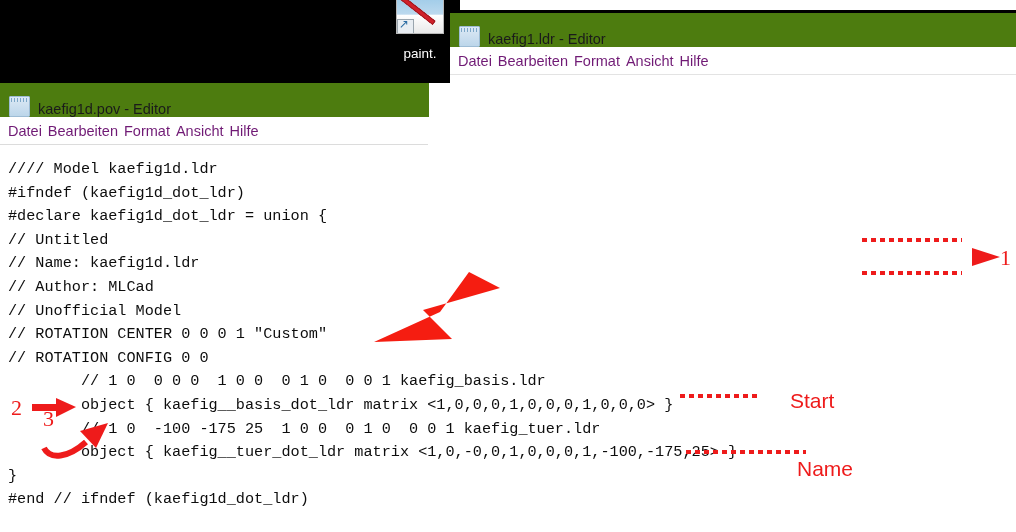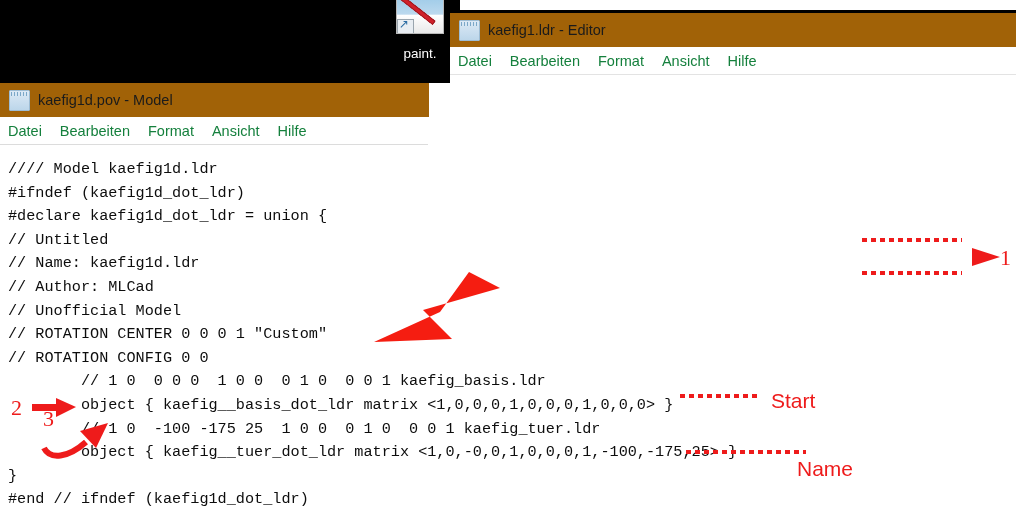--- a/index.html
+++ b/index.html
@@ -51,36 +51,36 @@
     content:"\2197";position:absolute;left:1px;top:-3px;
     font-size:12px;color:#2b6ca3;font-family:"DejaVu Sans",sans-serif;
   }
   #paint-label{
     color:#ffffff;font-size:13.5px;line-height:16px;margin-top:12px;
     text-shadow:0 0 2px #000;
   }
   
   .np-window{position:absolute;background:#ffffff;}
   .np-titlebar{
-    height:34px;display:flex;align-items:center;padding-left:9px;
-    background:#a16207;
+    height:34px;display:flex;align-items:flex-end;padding-left:9px;
+    background:#4d7c0f;
   }
   .np-icon{
     width:19px;height:19px;margin-right:8px;flex:0 0 auto;position:relative;
     background:linear-gradient(#dce9f5,#bcd6ea);
     border:1px solid #9dbcd4;border-radius:1px;
   }
   .np-icon:before{
     content:"";position:absolute;left:1px;top:1px;right:1px;height:4px;
     background:repeating-linear-gradient(to right,#7ba7c7 0 1px,transparent 1px 3px);
   }
   .np-title{font-size:14.5px;color:#1b1b1b;white-space:nowrap;}
   .np-menubar{
-    height:27px;display:flex;align-items:center;gap:18px;padding-left:8px;
-    font-size:14.5px;color:#15803d;border-bottom:1px solid #e3e3e3;
+    height:27px;display:flex;align-items:center;gap:6px;padding-left:8px;
+    font-size:14.5px;color:#701a75;border-bottom:1px solid #e3e3e3;
   }
   .np-menubar span{cursor:default;white-space:nowrap;}
   .np-text{
     font-family:Liberation Mono, monospace;
     font-size:15.2px;line-height:23.6px;color:#0d0d0d;
     white-space:pre;padding:6px 0 0 8px;
   }
   
   #win-ldr{
     left:444px;top:10px;width:572px;height:312px;
@@ -134,21 +134,21 @@
     <span>Format</span>
     <span>Ansicht</span>
     <span>Hilfe</span>
   </div>
   <div class="np-text"><div>0 Untitled</div><div>0 Name: kaefig1d.ldr</div><div>0 Author: MLCad</div><div>0 Unofficial Model</div><div>0 ROTATION CENTER 0 0 0 1 "Custom"</div><div>0 ROTATION CONFIG 0 0</div><div>1 0 0 0 0 1 0 0 0 1 0 0 0 1 kaefig_basis.ldr</div><div>1 9 -100 25 0 0 0 1 0 -1 0 1 0 0 MT_a95e.dat</div><div>1 0 -100 -175 25  1 0 0 0 1 0 0 0 1 kaefig_tuer.ldr</div></div>
 </div>
 
 <div class="np-window" id="win-pov">
   <div class="np-titlebar">
     <div class="np-icon"></div>
-    <div class="np-title">kaefig1d.pov - Model</div>
+    <div class="np-title">kaefig1d.pov - Editor</div>
   </div>
   <div class="np-menubar">
     <span>Datei</span>
     <span>Bearbeiten</span>
     <span>Format</span>
     <span>Ansicht</span>
     <span>Hilfe</span>
   </div>
   <div class="np-text" style="padding-top:13px;"><div>//// Model kaefig1d.ldr</div><div>#ifndef (kaefig1d_dot_ldr)</div><div>#declare kaefig1d_dot_ldr = union {</div><div>// Untitled</div><div>// Name: kaefig1d.ldr</div><div>// Author: MLCad</div><div>// Unofficial Model</div><div>// ROTATION CENTER 0 0 0 1 "Custom"</div><div>// ROTATION CONFIG 0 0</div><div>        // 1 0  0 0 0  1 0 0  0 1 0  0 0 1 kaefig_basis.ldr</div><div>        object { kaefig__basis_dot_ldr matrix &lt;1,0,0,0,1,0,0,0,1,0,0,0&gt; }</div><div>        // 1 0  -100 -175 25  1 0 0  0 1 0  0 0 1 kaefig_tuer.ldr</div><div>        object { kaefig__tuer_dot_ldr matrix &lt;1,0,-0,0,1,0,0,0,1,-100,-175,25&gt; }</div><div>}</div><div>#end // ifndef (kaefig1d_dot_ldr)</div></div>
 </div>
@@ -176,14 +176,14 @@
 
   <line x1="680" y1="396" x2="760" y2="396" stroke="#ee1b1b" stroke-width="4" stroke-dasharray="5,4"></line>
 
   <line x1="686" y1="452" x2="806" y2="452" stroke="#ee1b1b" stroke-width="4" stroke-dasharray="5,4"></line>
 </svg>
 
 <div class="ann-num" style="left:1000px;top:245px;">1</div>
 <div class="ann-num" style="left:11px;top:395px;">2</div>
 <div class="ann-num" style="left:43px;top:406px;">3</div>
 
-<div class="ann-word" style="left:771px;top:389px;">Start</div>
+<div class="ann-word" style="left:790px;top:389px;">Start</div>
 <div class="ann-word" style="left:797px;top:457px;">Name</div>
 
 </body></html>

